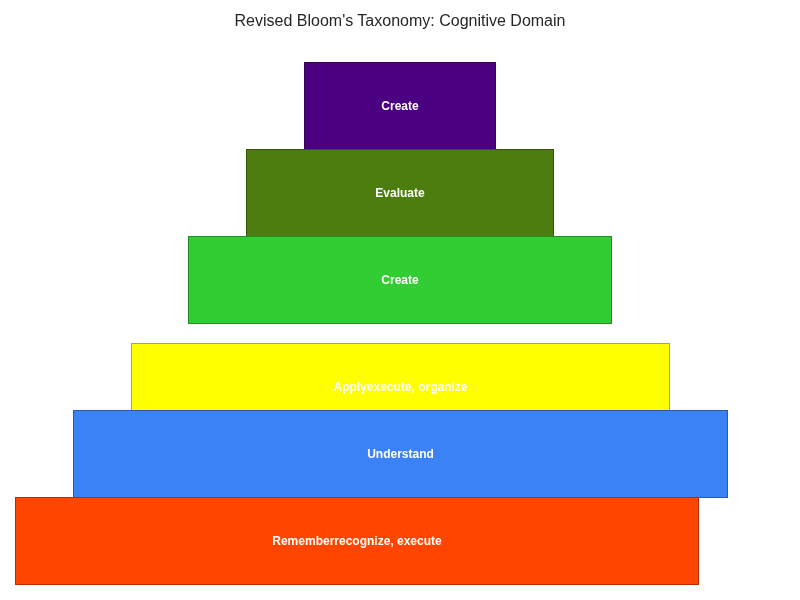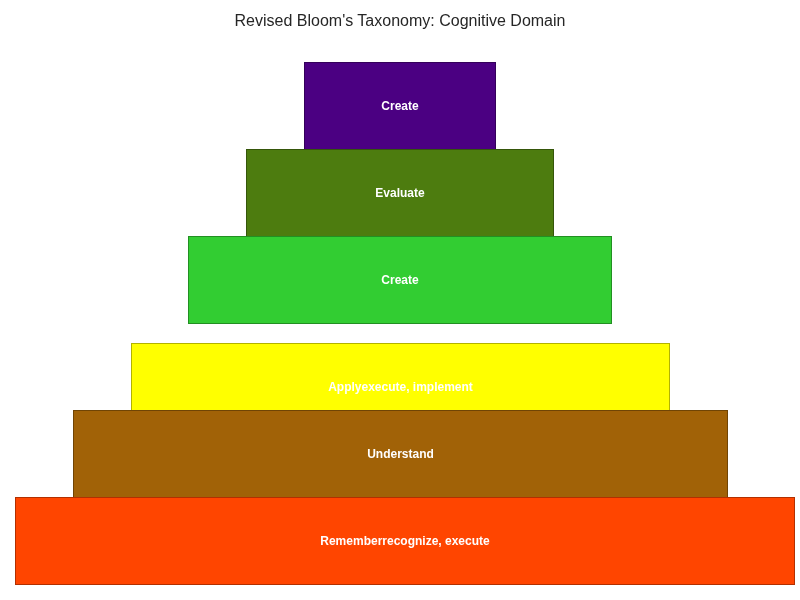--- a/index.html
+++ b/index.html
@@ -16,21 +16,21 @@
   <span>Create</span>
 </div>
 <div class="level" style="left: 246px; top: 149px; width: 308px; height: 88px; background: #4d7c0f;">
   <span>Evaluate</span>
 </div>
 <div class="level" style="left: 188px; top: 236px; width: 424px; height: 88px; background: rgb(50, 205, 50);">
   <span>Create</span>
 </div>
 <div class="level" style="left: 131px; top: 323px; width: 539px; height: 88px; background: rgb(255, 255, 0); margin-top: 20px;">
   <span>Apply</span>
-  <span>execute, implement</span>
+  <span>execute, organize</span>
 </div>
-<div class="level" style="left: 73px; top: 410px; width: 655px; height: 88px; background: #a16207;">
+<div class="level" style="left: 73px; top: 410px; width: 655px; height: 88px; background: #3b82f6;">
   <span>Understand</span>
 </div>
-<div class="level" style="left: 15px; top: 497px; width: 780px; height: 88px; background: rgb(255, 69, 0);">
+<div class="level" style="left: 15px; top: 497px; width: 684px; height: 88px; background: rgb(255, 69, 0);">
   <span>Remember</span>
   <span>recognize, execute</span>
 </div>
 
 </body></html>

